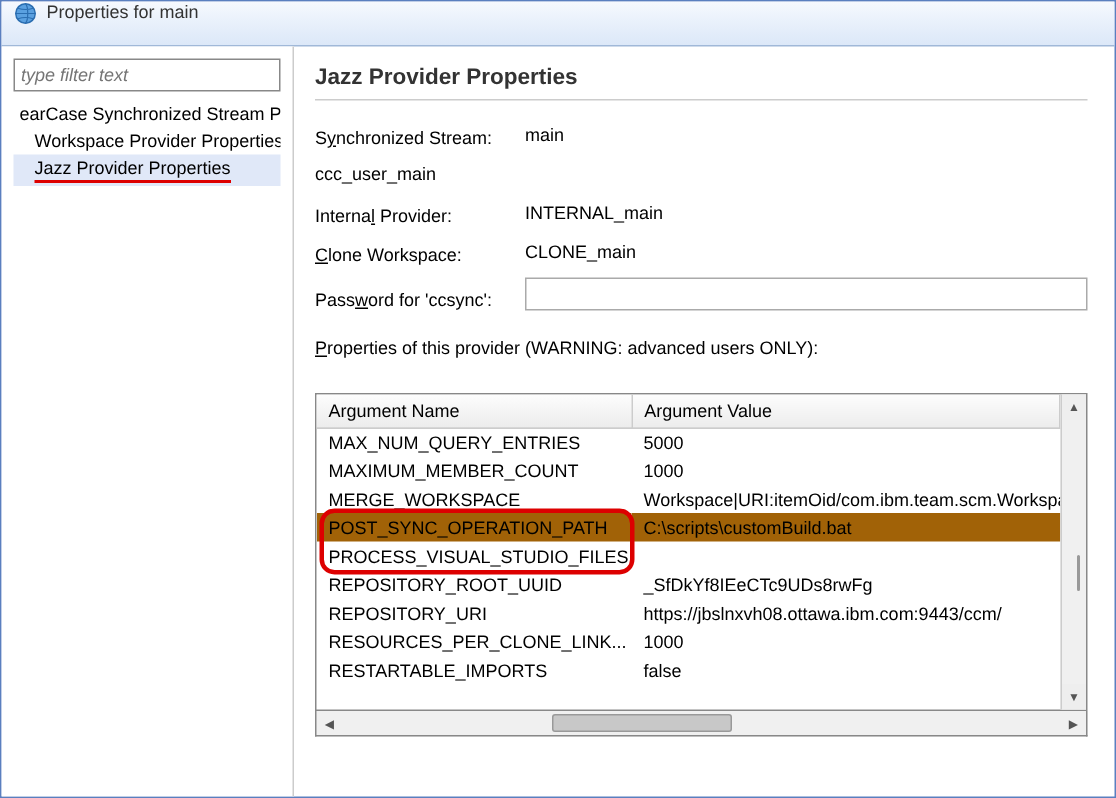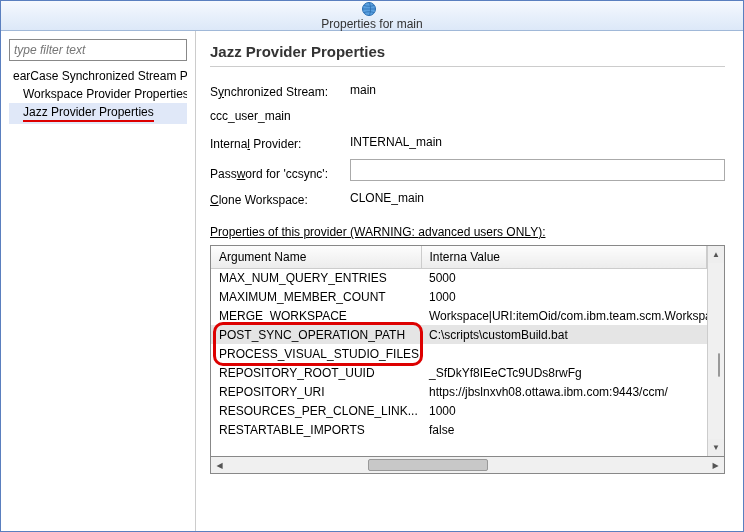--- a/index.html
+++ b/index.html
@@ -1,47 +1,47 @@
 <!DOCTYPE html>
 <html><head>
 <meta charset="utf-8">
 <style>
 * { box-sizing: border-box; margin: 0; padding: 0; }
 body { font-family: "Segoe UI", Tahoma, sans-serif; font-size: 12px; background: #fff; color: #000; width: 744px; height: 532px; overflow: hidden; border: 1px solid #5a7fbf; }
-.titlebar { display: flex; align-items: center; height: 30px; padding: 0 8px; background: linear-gradient(to bottom, #f6f9fe 0%, #e8f0fb 50%, #dce8f8 100%); border-bottom: 1px solid #a0b8d8; flex-direction: column; }
+.titlebar { display: flex; align-items: flex-start; height: 30px; padding: 0 8px; background: linear-gradient(to bottom, #f6f9fe 0%, #e8f0fb 50%, #dce8f8 100%); border-bottom: 1px solid #a0b8d8; }
 .titlebar .icon { width: 16px; height: 16px; margin-right: 6px; display: flex; align-items: center; justify-content: center; }
 .titlebar .title { color: #333; font-size: 12px; }
 .main { display: flex; height: calc(100% - 30px); }
 .sidebar { width: 195px; min-width: 195px; padding: 8px; border-right: 1px solid #ccc; background: #fff; }
 .filter { width: 100%; height: 22px; border: 1px solid #888; padding: 2px 4px; color: #a16207; font-style: italic; font-size: 12px; margin-bottom: 6px; }
 .nav-item { padding: 2px 4px; font-size: 12px; color: #000; white-space: nowrap; overflow: hidden; cursor: pointer; }
 .nav-item.indent { padding-left: 14px; }
 .nav-item.selected { background: #e0e8f8; }
 .underline-red { border-bottom: 2px solid #d00; display: inline-block; padding-bottom: 1px; }
 .content { flex: 1; padding: 12px 18px 10px 14px; position: relative; overflow: hidden; }
 .content h1 { font-size: 15px; font-weight: 600; color: #333; margin-bottom: 6px; }
 .hr { height: 1px; background: #ccc; margin-bottom: 14px; }
 .form { margin-bottom: 18px; }
 .row { display: flex; align-items: flex-end; margin-bottom: 8px; }
 .row label { width: 140px; font-size: 12px; }
 .row label .u { text-decoration: underline; }
 .row .field { flex: 1; height: 22px; border: 1px solid #aaa; padding: 2px 6px; font-size: 12px; background: #fff; }
 .row .static { flex: 1; font-size: 12px; padding: 2px 0; }
-.props-label { font-size: 12px; margin-bottom: 6px; text-decoration: underline; }
+.props-label { font-size: 12px; margin-bottom: 23px; }
 .props-label .u { text-decoration: underline; }
 .table-wrap { border: 1px solid #888; position: relative; height: 212px; display: flex; }
 .table-scroll { flex: 1; overflow: hidden; }
 .vscroll { width: 17px; background: #f0f0f0; border-left: 1px solid #ccc; display: flex; flex-direction: column; align-items: center; }
 .vscroll .arrow { height: 17px; width: 100%; display: flex; align-items: center; justify-content: center; font-size: 8px; color: #555; background: #eee; }
 .vscroll .track { flex: 1; position: relative; }
 .vscroll .thumb { position: absolute; left: 2px; right: 2px; top: 90px; height: 24px; background: #c8c8c8; border: 1px solid #999; border-radius: 2px; }
 table { width: 100%; border-collapse: collapse; font-size: 12px; table-layout: fixed; }
 th { text-align: left; padding: 3px 8px; background: linear-gradient(#fdfdfd,#ececec); border-right: 1px solid #ccc; border-bottom: 1px solid #ccc; font-weight: normal; height: 22px; }
 td { padding: 0 8px; height: 19px; border: none; white-space: nowrap; overflow: hidden; text-overflow: clip; }
-tr.selected td { background: #e5e5e5; }
+tr.selected td { background: #a16207; }
 .col1 { width: 210px; }
 .hscroll { height: 17px; border: 1px solid #888; border-top: none; display: flex; align-items: center; background: #f0f0f0; }
 .hscroll .harrow { width: 17px; height: 100%; display: flex; align-items: center; justify-content: center; font-size: 8px; color: #555; }
 .hscroll .htrack { flex: 1; position: relative; height: 100%; }
 .hscroll .hthumb { position: absolute; top: 2px; bottom: 2px; left: 140px; width: 120px; background: #c8c8c8; border: 1px solid #999; border-radius: 2px; }
 .highlight-box { position: absolute; border: 3px solid #d00; border-radius: 10px; pointer-events: none; }
 .globe-icon svg { width: 16px; height: 16px; }
 </style>
 </head>
 <body>
@@ -74,43 +74,43 @@
         <div class="static">main</div>
       </div>
       <div class="row">
         <div class="static">ccc_user_main</div>
       </div>
       <div class="row">
         <label><span>Interna</span><span class="u">l</span><span> Provider:</span></label>
         <div class="static">INTERNAL_main</div>
       </div>
       <div class="row">
+        <label><span class="u">C</span><span>lone Workspace:</span></label>
+        <div class="static">CLONE_main</div>
+      </div>
+      <div class="row">
         <label><span>Pass</span><span class="u">w</span><span>ord for 'ccsync':</span></label>
         <input class="field" type="password" value="" style="">
-      </div>
-      <div class="row">
-        <label><span class="u">C</span><span>lone Workspace:</span></label>
-        <div class="static">CLONE_main</div>
       </div>
     </div>
 
     <div class="props-label"><span class="u">P</span><span>roperties of this provider (WARNING: advanced users ONLY):</span></div>
 
     <div style="position:relative;">
       <div class="table-wrap">
         <div class="table-scroll">
           <table>
             <colgroup>
                 <col class="col1">
                 <col>
               </colgroup>
             <thead>
               <tr>
                 <th>Argument Name</th>
-                <th>Interna Value</th>
+                <th>Argument Value</th>
               </tr>
             </thead>
             <tbody id="tbody">
                 <tr>
                   <td>MAX_NUM_QUERY_ENTRIES</td>
                   <td>5000</td>
                 </tr>
                 <tr>
                   <td>MAXIMUM_MEMBER_COUNT</td>
                   <td>1000</td>

